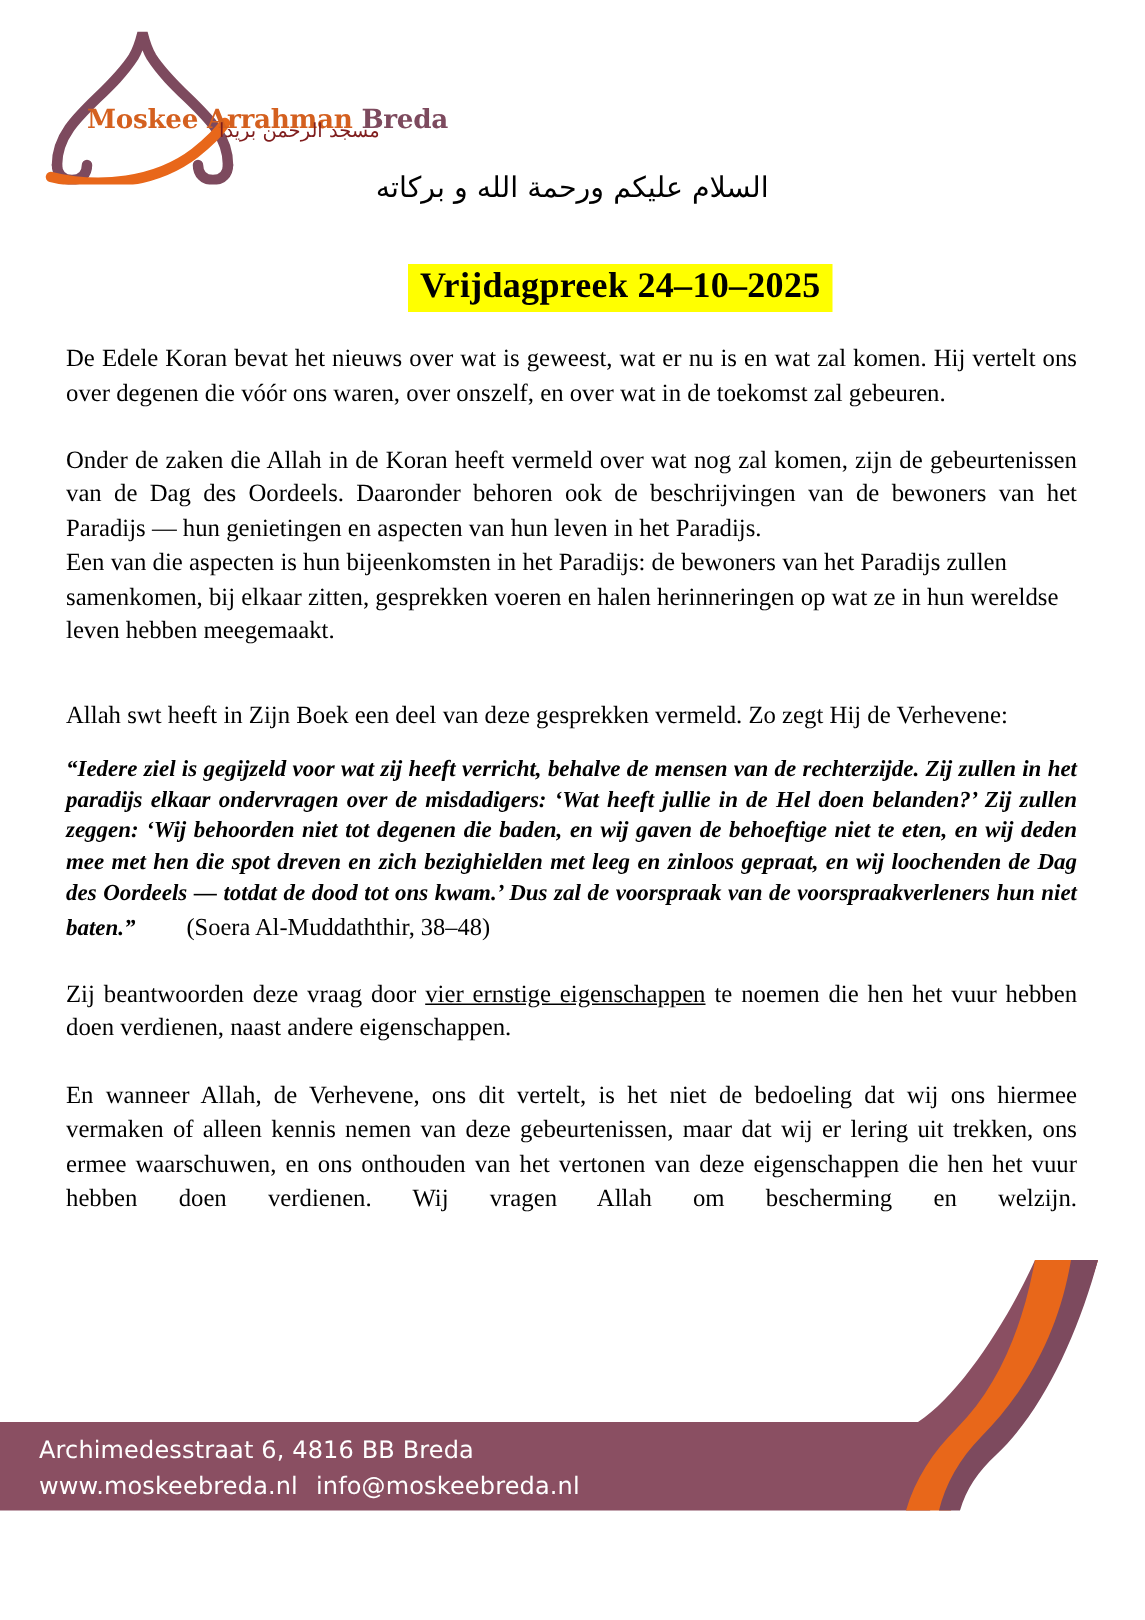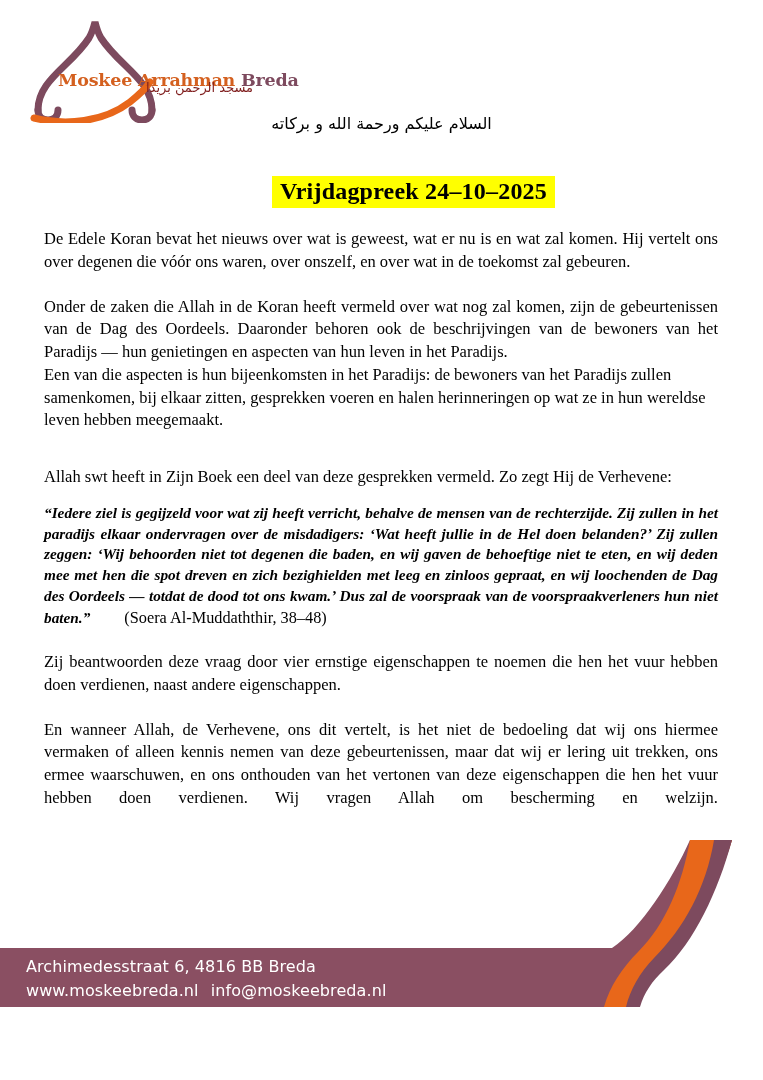--- a/index.html
+++ b/index.html
@@ -50,21 +50,21 @@
   }
 
   
   .arabic-greeting {
     position: absolute;
     left: 0;
     top: 114px;
     width: 763px;
     text-align: center;
     font-family: "DejaVu Sans", sans-serif;
-    font-size: 16px;
+    font-size: 19px;
     color: #000;
     direction: rtl;
   }
   .title-wrap {
     position: absolute;
     left: 0;
     top: 176px;
     width: 763px;
     text-align: center;
     margin-left: 32px;
@@ -105,21 +105,21 @@
     font-size: 15.3px;
     line-height: 1.36;
   }
   .quote .source {
     font-style: normal;
     font-weight: normal;
     font-size: 16.3px;
     margin-top: 10px;
   }
   .spacer-inline { display: inline-block; width: 34px; }
-  .ul { }
+  .ul { text-decoration: underline; }
 
   
   .decor {
     position: absolute;
     left: 0;
     top: 0;
     width: 763px;
     height: 1080px;
     pointer-events: none;
   }

